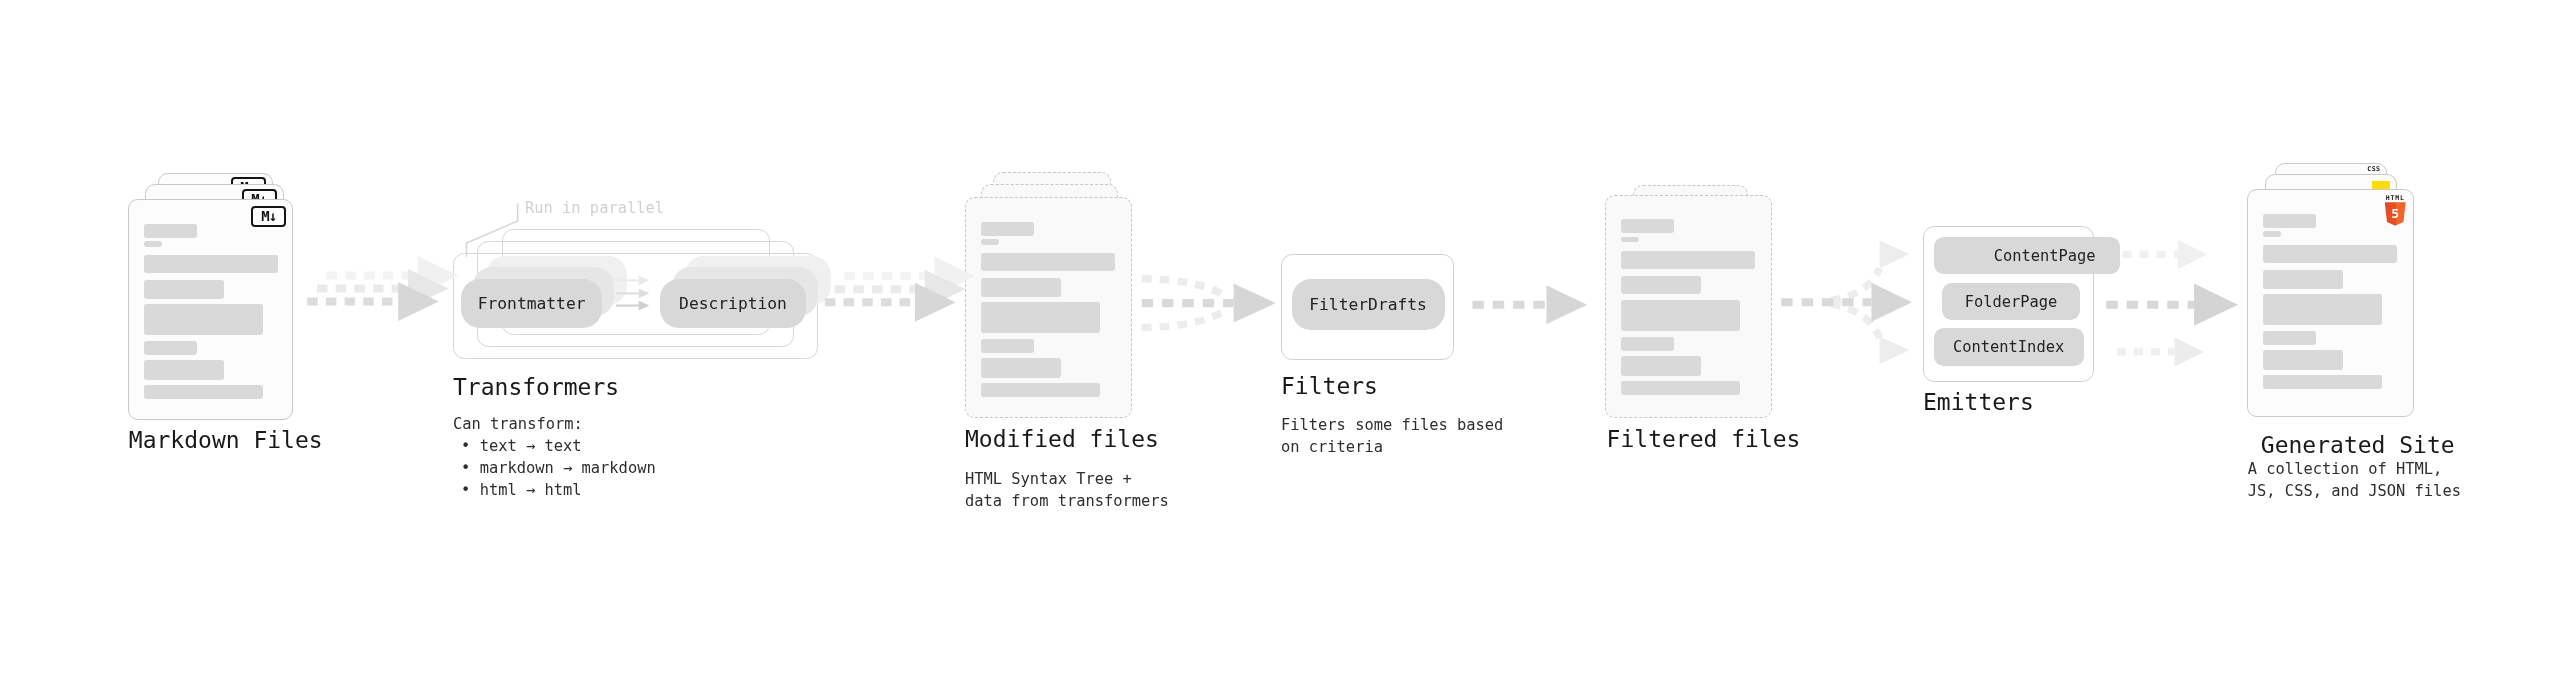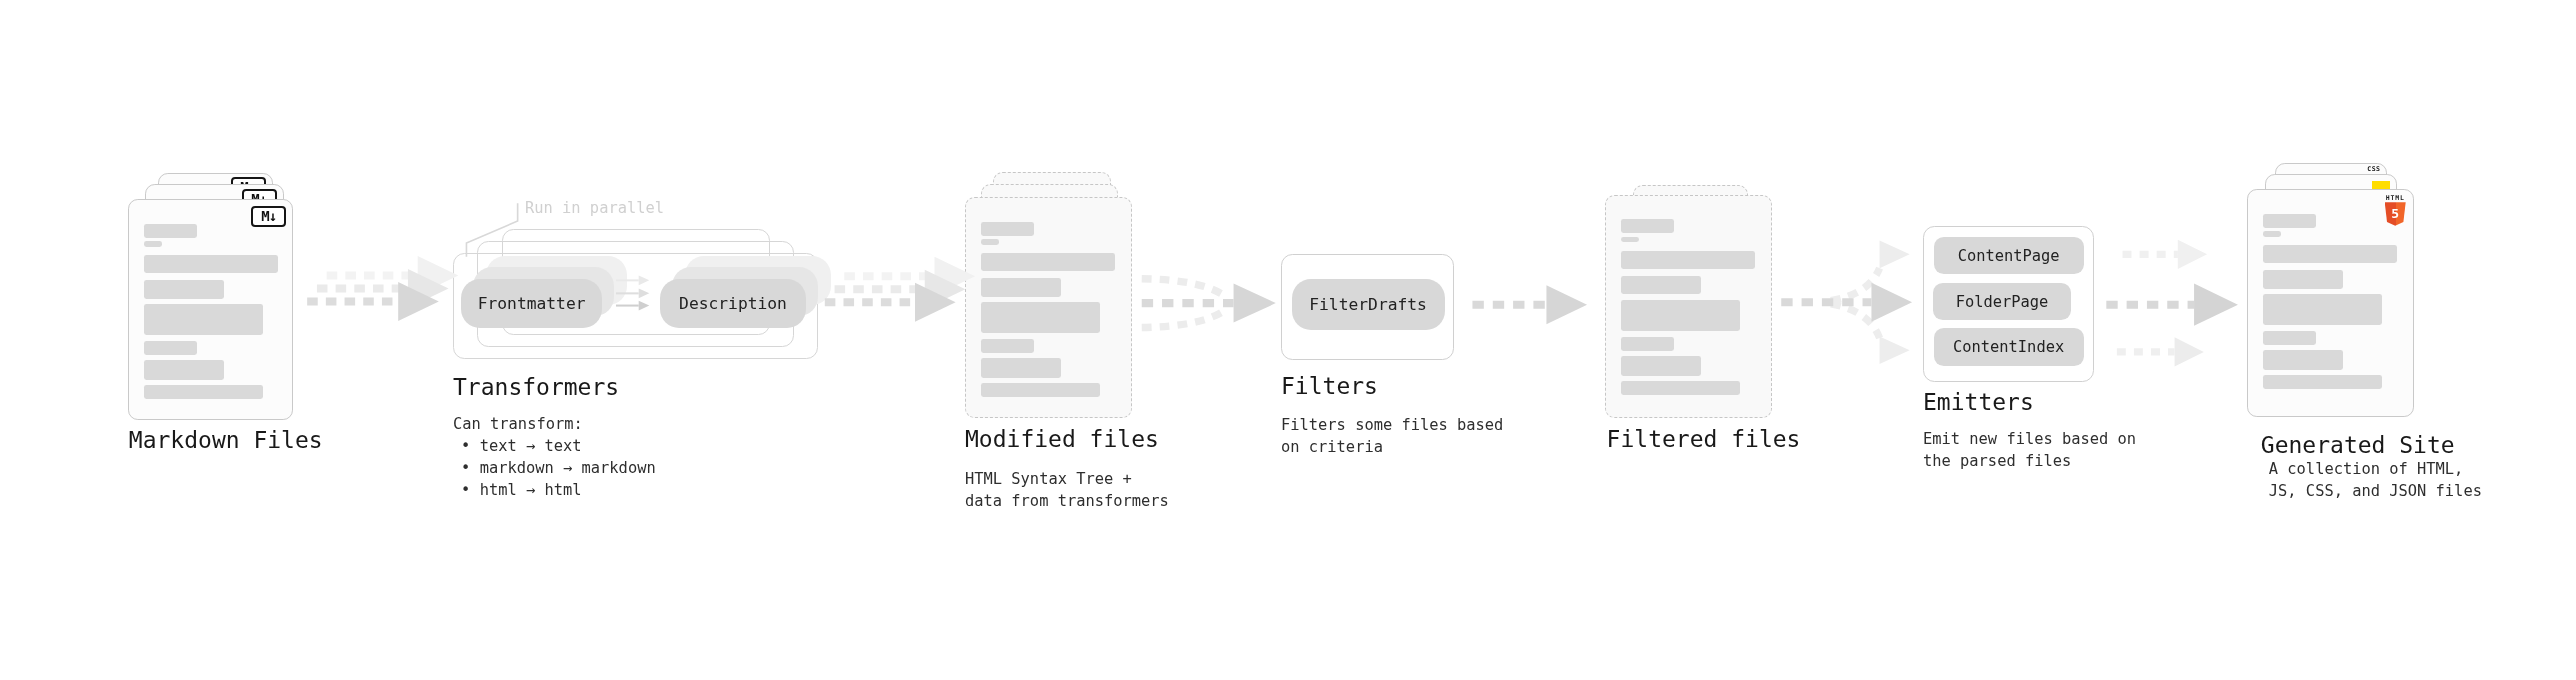--- a/index.html
+++ b/index.html
@@ -154,28 +154,24 @@
           <div class="bar"></div>
           <div class="bar"></div>
           <div class="bar"></div>
       </div>
     </div>
     <div class="title" style="left:1.6px;top:241px;">Filtered files</div>
   </div>
 
   <div class="node" style="left:1923px;top:226px;width:195px;height:260px;">
     <div class="obox z1" style="left:0;top:0;width:171px;height:156px;border-color:#d0d0d0;"></div>
-    <div class="pill small z2" style="left:10.6px;top:11.4px;width:150px;height:37px;">ContentPage</div>
-    <div class="pill small z2" style="left:10px;top:57px;width:138px;height:37px;">FolderPage</div>
+    <div class="pill small z2" style="left:10.6px;top:11.4px;width:150px;height:37px;padding-left:36px;">ContentPage</div>
+    <div class="pill small z2" style="left:19px;top:57px;width:138px;height:37px;">FolderPage</div>
     <div class="pill small z2" style="left:10.6px;top:102px;width:150px;height:38px;">ContentIndex</div>
     <div class="title" style="left:0;top:163px;">Emitters</div>
-    <div class="caption" style="left:0;top:202px;">
-      <span>Emit new files based on</span>
-      <span>the parsed files</span>
-    </div>
   </div>
 
   <div class="node" style="left:2247px;top:163px;width:228px;height:341px;">
     <div class="card solid z1" style="left:28.4px;top:0;width:112px;height:49px;">
       <div class="css-badge">
         <div class="css-word">CSS</div>
         <div class="css-bar"></div>
       </div>
     </div>
     <div class="card solid z2" style="left:18px;top:10.6px;width:132px;height:49px;">
@@ -193,21 +189,21 @@
           <div class="bar"></div>
           <div class="bar"></div>
           <div class="bar"></div>
         <div class="bar"></div>
           <div class="bar"></div>
           <div class="bar"></div>
           <div class="bar"></div>
       </div>
     </div>
     <div class="title" style="left:0.8px;top:269px;margin-left:13px;">Generated Site</div>
-    <div class="caption" style="left:0.8px;top:295px;margin-left:21px;">
+    <div class="caption" style="left:0.8px;top:295px;">
       <span>A collection of HTML,</span>
       <span>JS, CSS, and JSON files</span>
     </div>
   </div>
 
   <svg class="overlay" width="2576" height="681" viewBox="0 0 3170 838">
 
     <polyline points="637,250 637,272 574,299 574,316" fill="none" stroke="#d8d8d8" stroke-width="2"></polyline>
 
     <g>

